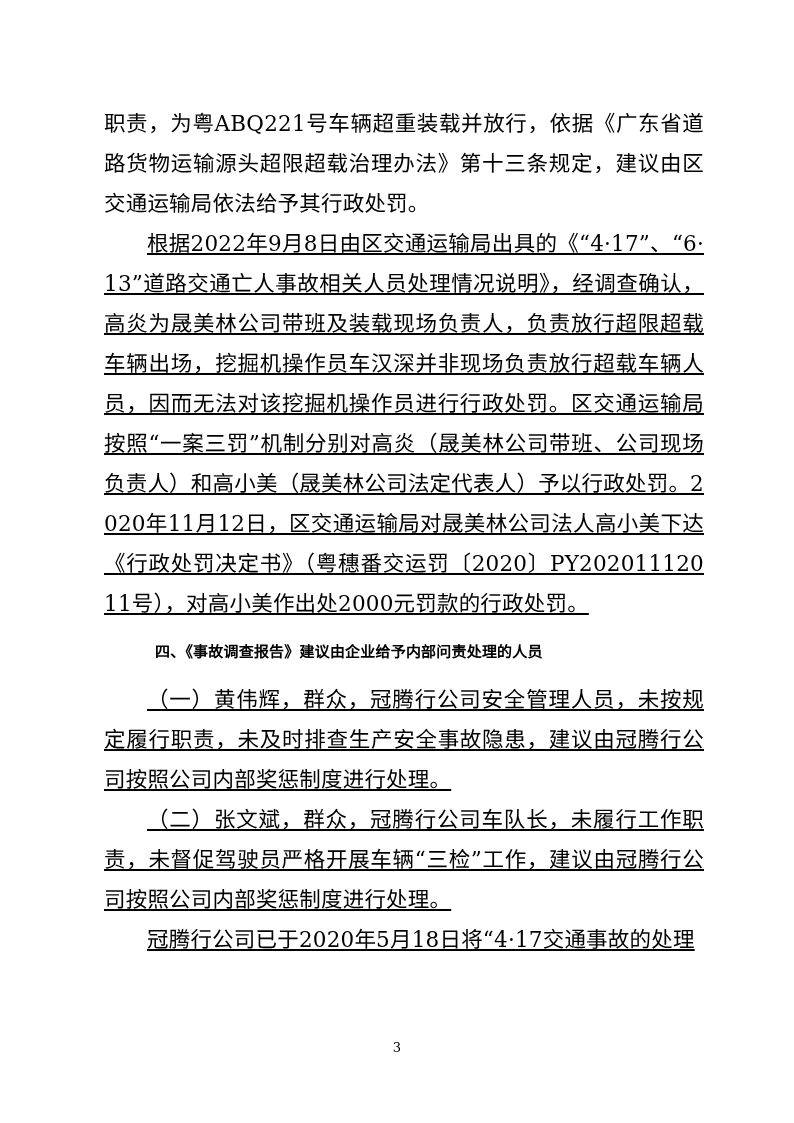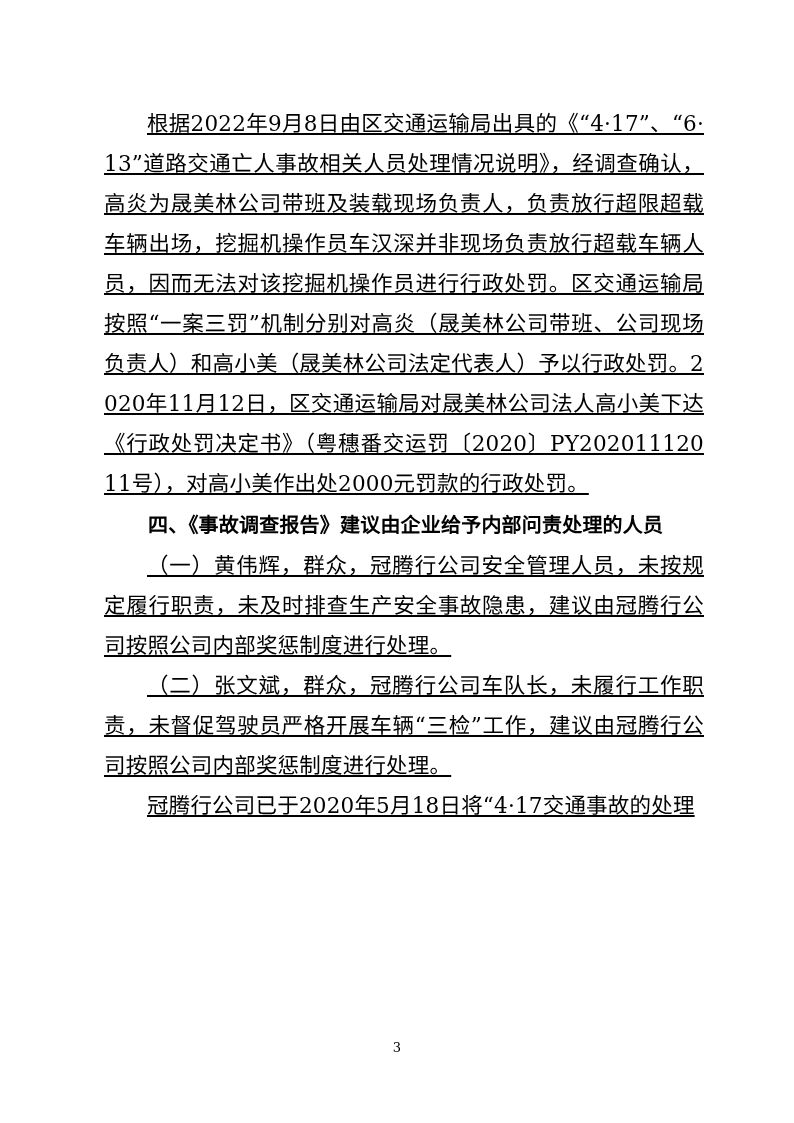--- a/index.html
+++ b/index.html
@@ -41,28 +41,28 @@
   }
 
   .para.indent {
     text-indent: 43px;
     text-decoration: underline;
   }
 
   
   .heading {
     font-family: "DejaVu Sans", "Liberation Sans", sans-serif;
-    font-size: 20px;
+    font-size: 15px;
     line-height: 40px;
     color: #000000;
     font-weight: 700;
     text-align: justify;
     text-justify: inter-character;
     text-indent: 43px;
-    margin: 1px;
+    margin: 8px;
     letter-spacing: 0.2px;
     word-break: break-all;
   }
 
   .page-number {
     position: absolute;
     left: 0;
     right: 0;
     top: 1040px;
     text-align: center;
@@ -72,20 +72,21 @@
     line-height: 16px;
   }
 </style>
 </head>
 <body>
 
 <div class="page">
 
   <div class="content">
 
+    <p class="para">职责，为粤ABQ221号车辆超重装载并放行，依据《广东省道路货物运输源头超限超载治理办法》第十三条规定，建议由区交通运输局依法给予其行政处罚。</p>
 
     <p class="para indent">根据2022年9月8日由区交通运输局出具的《“4·17”、“6·13”道路交通亡人事故相关人员处理情况说明》，经调查确认，高炎为晟美林公司带班及装载现场负责人，负责放行超限超载车辆出场，挖掘机操作员车汉深并非现场负责放行超载车辆人员，因而无法对该挖掘机操作员进行行政处罚。区交通运输局按照“一案三罚”机制分别对高炎（晟美林公司带班、公司现场负责人）和高小美（晟美林公司法定代表人）予以行政处罚。2020年11月12日，区交通运输局对晟美林公司法人高小美下达《行政处罚决定书》（粤穗番交运罚〔2020〕PY20201112011号），对高小美作出处2000元罚款的行政处罚。</p>
 
 
     <p class="heading">四、《事故调查报告》建议由企业给予内部问责处理的人员</p>
 
     <p class="para indent">（一）黄伟辉，群众，冠腾行公司安全管理人员，未按规定履行职责，未及时排查生产安全事故隐患，建议由冠腾行公司按照公司内部奖惩制度进行处理。</p>
 
     <p class="para indent">（二）张文斌，群众，冠腾行公司车队长，未履行工作职责，未督促驾驶员严格开展车辆“三检”工作，建议由冠腾行公司按照公司内部奖惩制度进行处理。</p>
 

